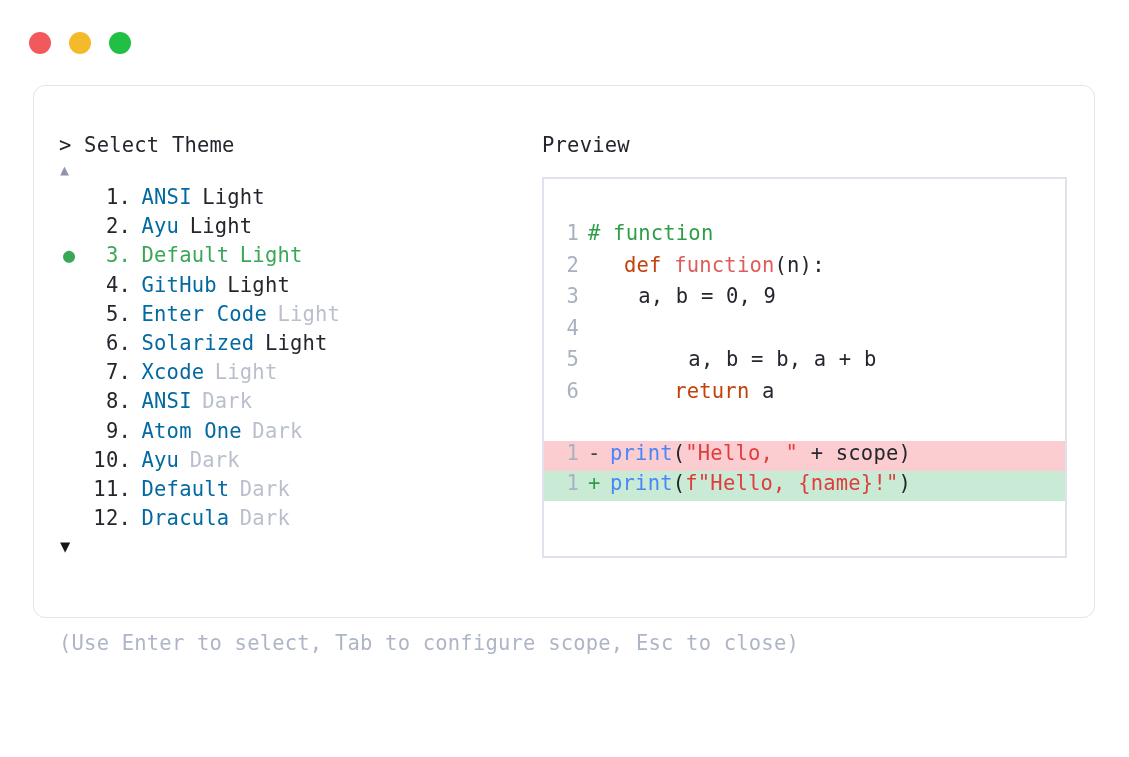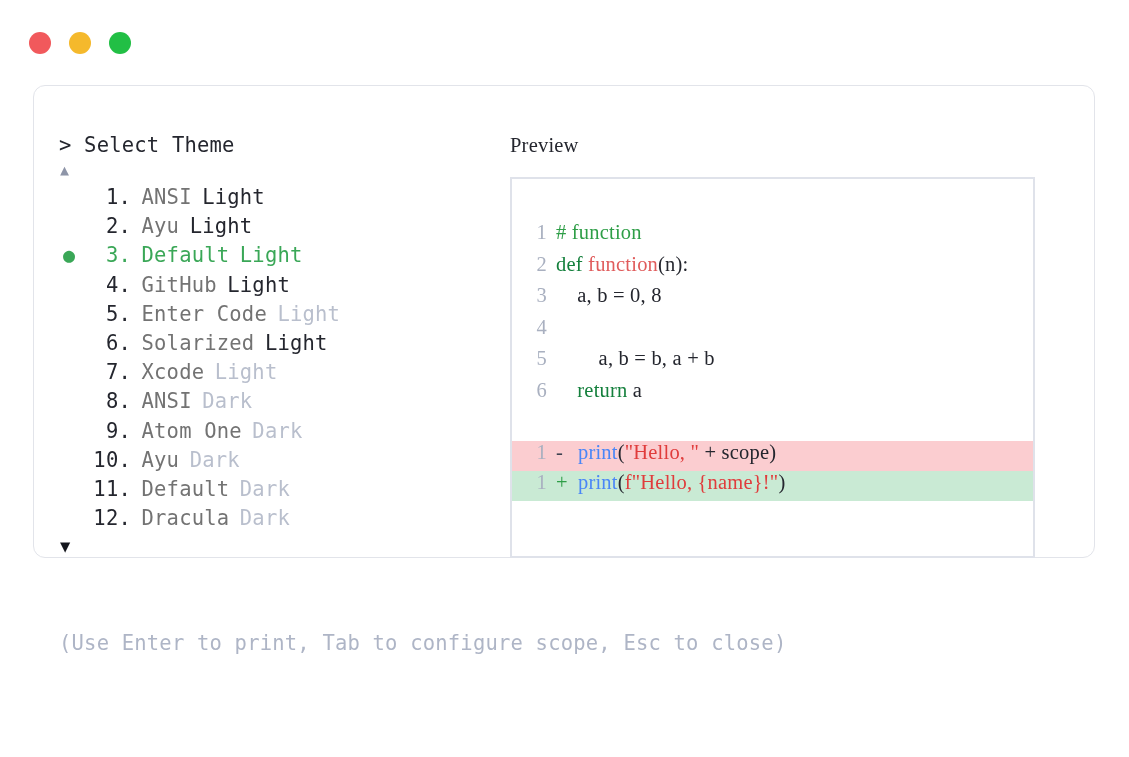--- a/index.html
+++ b/index.html
@@ -33,44 +33,43 @@
   }
   .dot-close  { background: #f1595c; }
   .dot-min    { background: #f5b92c; }
   .dot-max    { background: #22bf45; }
 
   
   .panel {
     position: absolute;
     left: 33px; top: 85px;
     width: 1062px;
-    height: 473px;
+    height: 533px;
     box-sizing: border-box;
     border: 1.5px solid #e2e4ea;
     border-radius: 12px;
     background: #ffffff;
   }
 
   
   .cols {
     position: absolute;
     left: 0; top: 0;
     width: 100%;
     height: 100%;
   }
   .col-left {
     position: absolute;
     left: 25px; top: 45px;
     width: 470px;
   }
   .col-right {
     position: absolute;
-    left: 476px; top: 45px;
+    left: 508px; top: 45px;
     width: 535px;
-    font-family: Liberation Serif, serif;
   }
 
   
   .section-title {
     font-size: 20.5px;
     line-height: 28px;
     color: #24262e;
     letter-spacing: 0.2px;
     white-space: pre;
   }
@@ -104,21 +103,21 @@
     padding-left: 4px;
     box-sizing: border-box;
   }
   .idx {
     width: 48px;
     flex: 0 0 48px;
     text-align: right;
     color: #24262e;
   }
   .name {
-    color: #737373;
+    color: #0369a1;
     padding-left: 10.5px;
   }
   .variant {
     padding-left: 10.5px;
   }
   .variant.strong { color: #24262e; }
   .variant.dim    { color: #b9bfcd; }
   .theme-row.selected .idx,
   .theme-row.selected .name,
   .theme-row.selected .variant { color: #3aa757; }
@@ -166,21 +165,21 @@
     width: 44px;
     flex: 0 0 44px;
     text-align: right;
     color: #a9b0c0;
     padding-right: 9px;
     box-sizing: border-box;
   }
   .code-text { color: #24262e; }
 
   .tok-comment { color: #2e9e47; }
-  .tok-kw      { color: #15803d; }
+  .tok-kw      { color: #c2410c; margin-left: 36px; }
   .tok-fn      { color: #e05c5c; }
   .tok-plain   { color: #24262e; }
   .tok-str     { color: #e03c3c; }
   .tok-builtin { color: #4a86f7; }
 
   .code-gap { height: 31px; }
 
   .diff-line {
     display: flex;
     align-items: baseline;
@@ -229,31 +228,31 @@
           <div class="theme-row"><span class="bullet"></span><span class="idx"> 8.</span><span class="name">ANSI</span><span class="variant dim">Dark</span></div>
           <div class="theme-row"><span class="bullet"></span><span class="idx"> 9.</span><span class="name">Atom One</span><span class="variant dim">Dark</span></div>
           <div class="theme-row"><span class="bullet"></span><span class="idx">10.</span><span class="name">Ayu</span><span class="variant dim">Dark</span></div>
           <div class="theme-row"><span class="bullet"></span><span class="idx">11.</span><span class="name">Default</span><span class="variant dim">Dark</span></div>
           <div class="theme-row"><span class="bullet"></span><span class="idx">12.</span><span class="name">Dracula</span><span class="variant dim">Dark</span></div>
         </div>
 
       <div class="scroll-arrow arrow-down">▼</div>
     </div>
 
-    <div class="hint">(Use Enter to print, Tab to configure scope, Esc to close)</div>
+    <div class="hint">(Use Enter to select, Tab to configure scope, Esc to close)</div>
 
     <div class="col-right">
       <div class="preview-label">Preview</div>
 
       <div class="code-box">
         <div class="code-inner">
           <div id="code-lines">
               <div class="code-line"><span class="ln">1</span><span class="code-text"><span class="tok-comment"># function</span></span></div>
               <div class="code-line"><span class="ln">2</span><span class="code-text"><span class="tok-kw">def </span><span class="tok-fn">function</span><span class="tok-plain">(n):</span></span></div>
-              <div class="code-line"><span class="ln">3</span><span class="code-text"><span class="tok-plain">    a, b = 0, 8</span></span></div>
+              <div class="code-line"><span class="ln">3</span><span class="code-text"><span class="tok-plain">    a, b = 0, 9</span></span></div>
               <div class="code-line"><span class="ln">4</span></div>
               <div class="code-line"><span class="ln">5</span><span class="code-text"><span class="tok-plain">        a, b = b, a + b</span></span></div>
               <div class="code-line"><span class="ln">6</span><span class="code-text"><span class="tok-plain">    </span><span class="tok-kw">return</span><span class="tok-plain"> a</span></span></div>
             </div>
           <div class="code-gap"></div>
           <div id="diff-lines">
               <div class="diff-line removed" style="background: rgb(251, 205, 208);"><span class="ln">1</span><span class="diff-sign minus">-</span><span class="code-text"><span class="tok-builtin">print</span><span class="tok-plain">(</span><span class="tok-str">"Hello, "</span><span class="tok-plain"> + scope)</span></span></div>
               <div class="diff-line added" style="background: rgb(201, 234, 212);"><span class="ln">1</span><span class="diff-sign plus">+</span><span class="code-text"><span class="tok-builtin">print</span><span class="tok-plain">(</span><span class="tok-str">f"Hello, {name}!"</span><span class="tok-plain">)</span></span></div>
             </div>
         </div>

